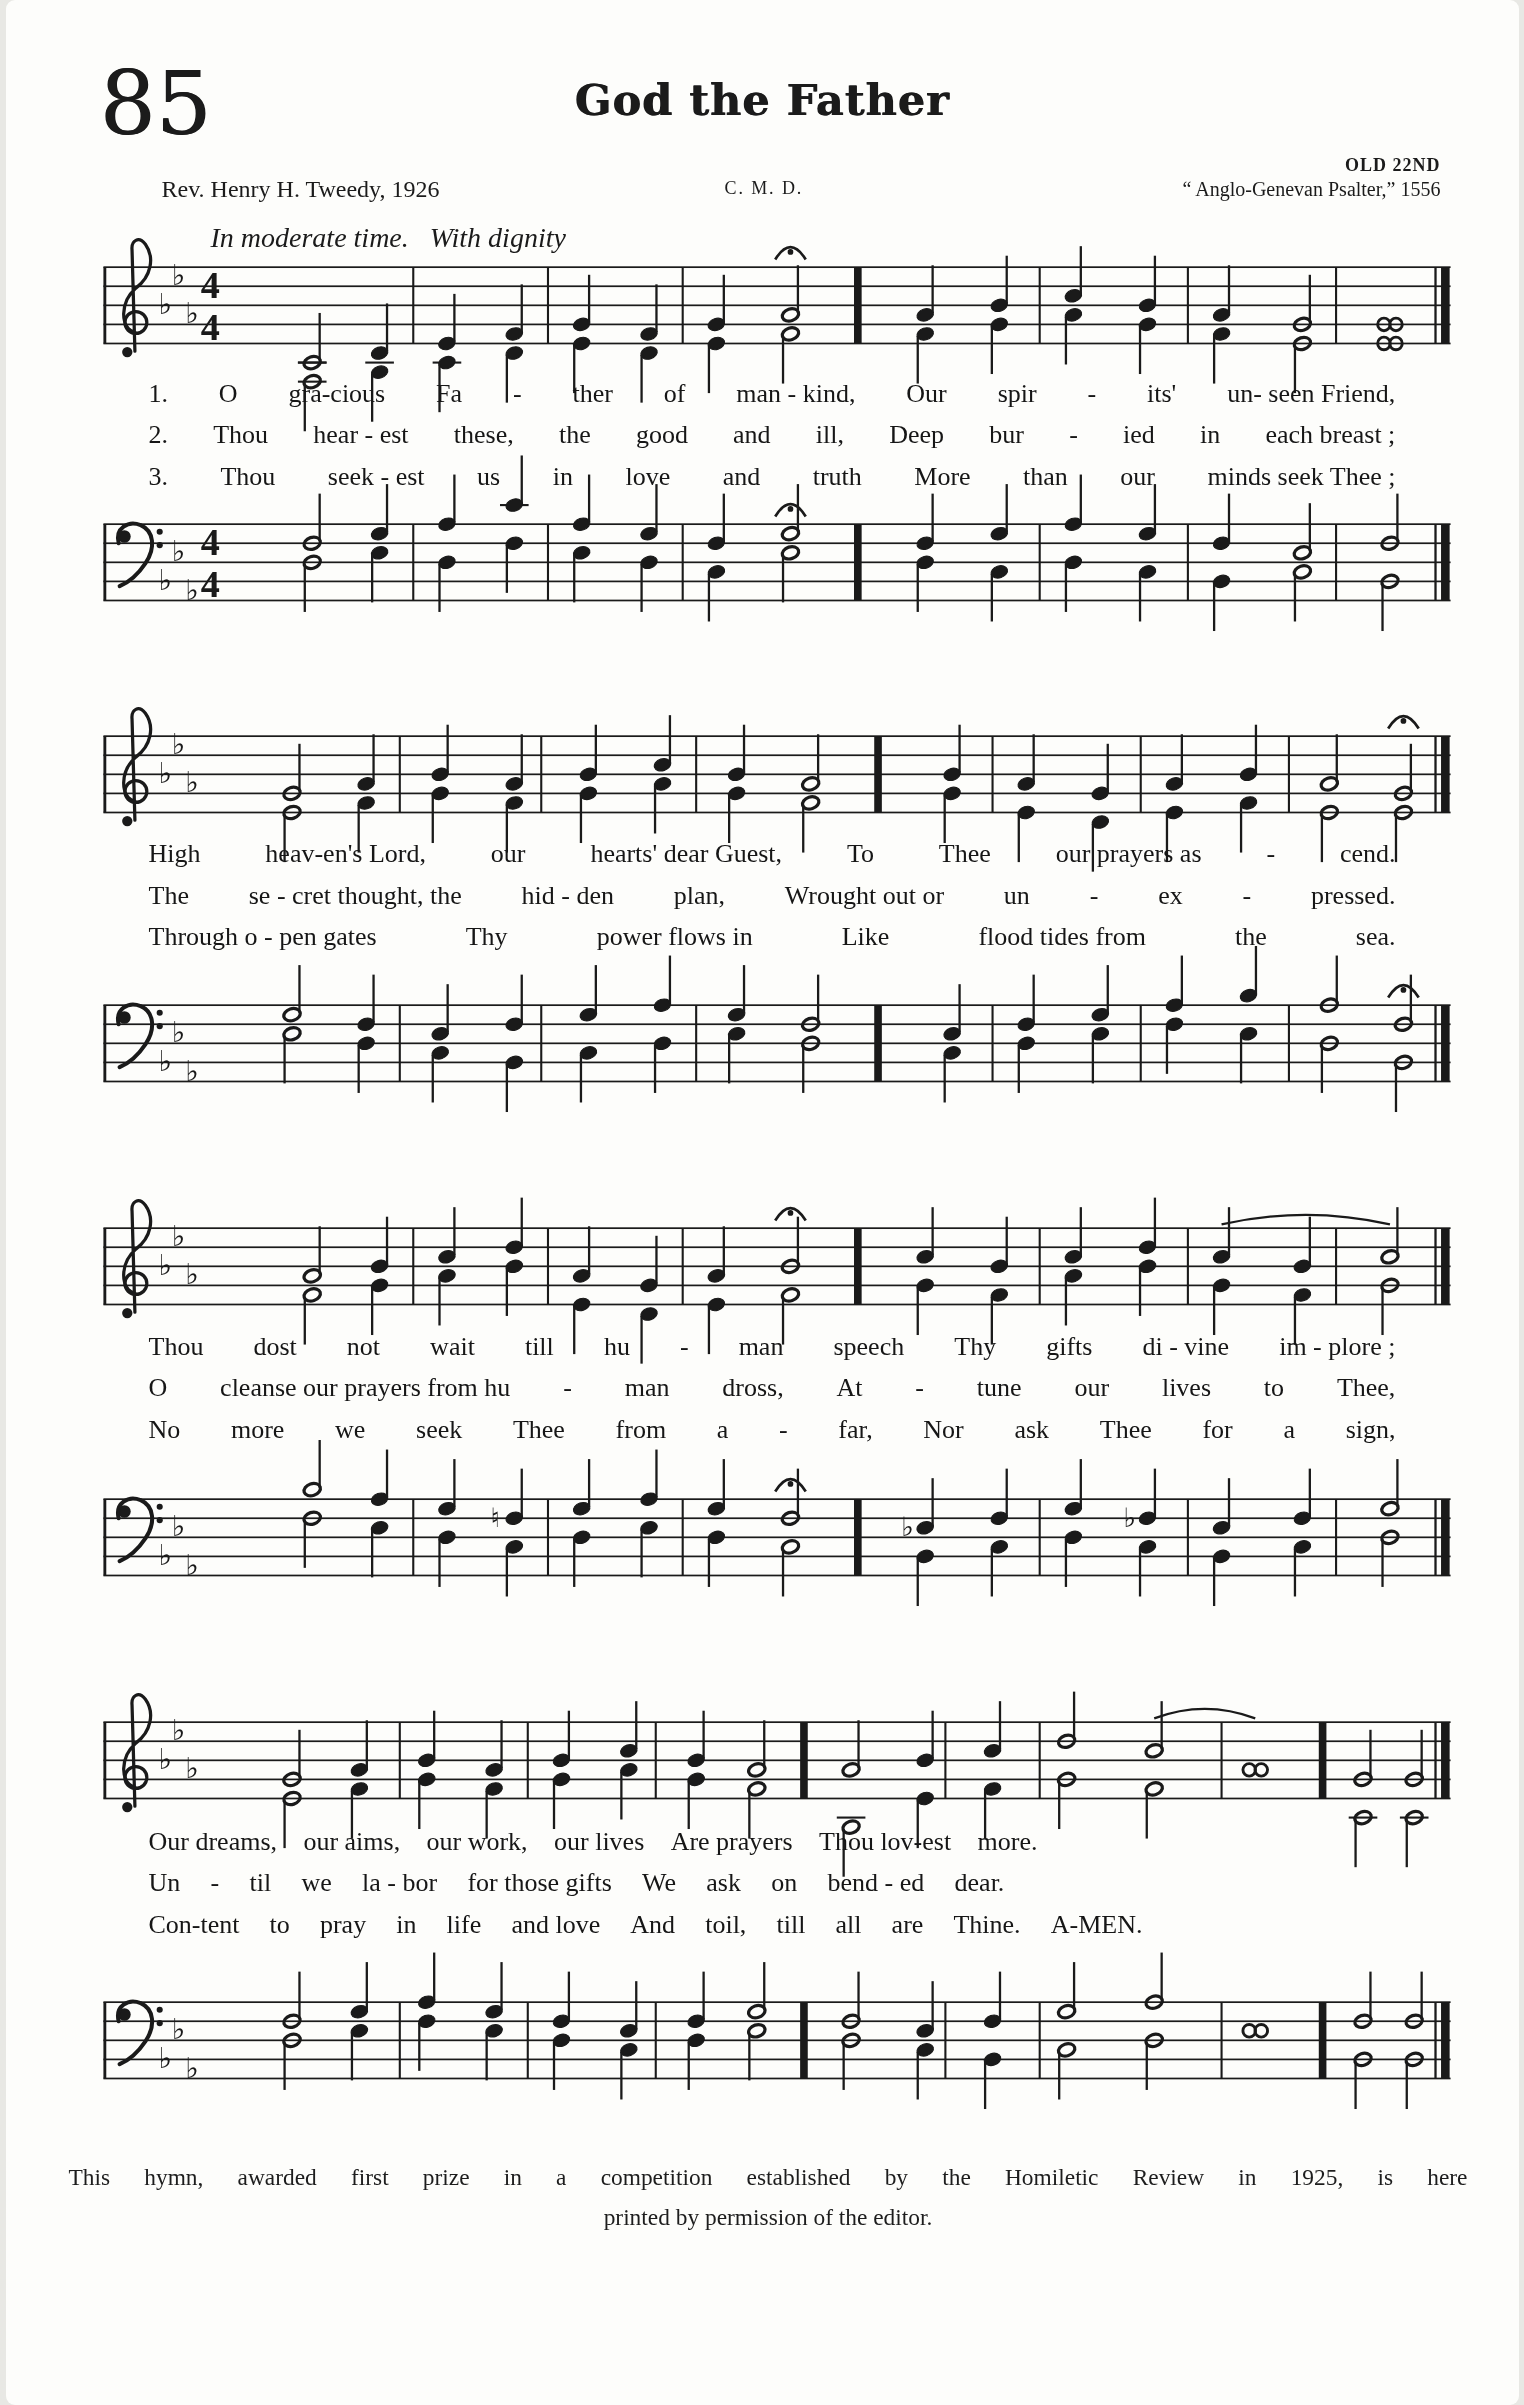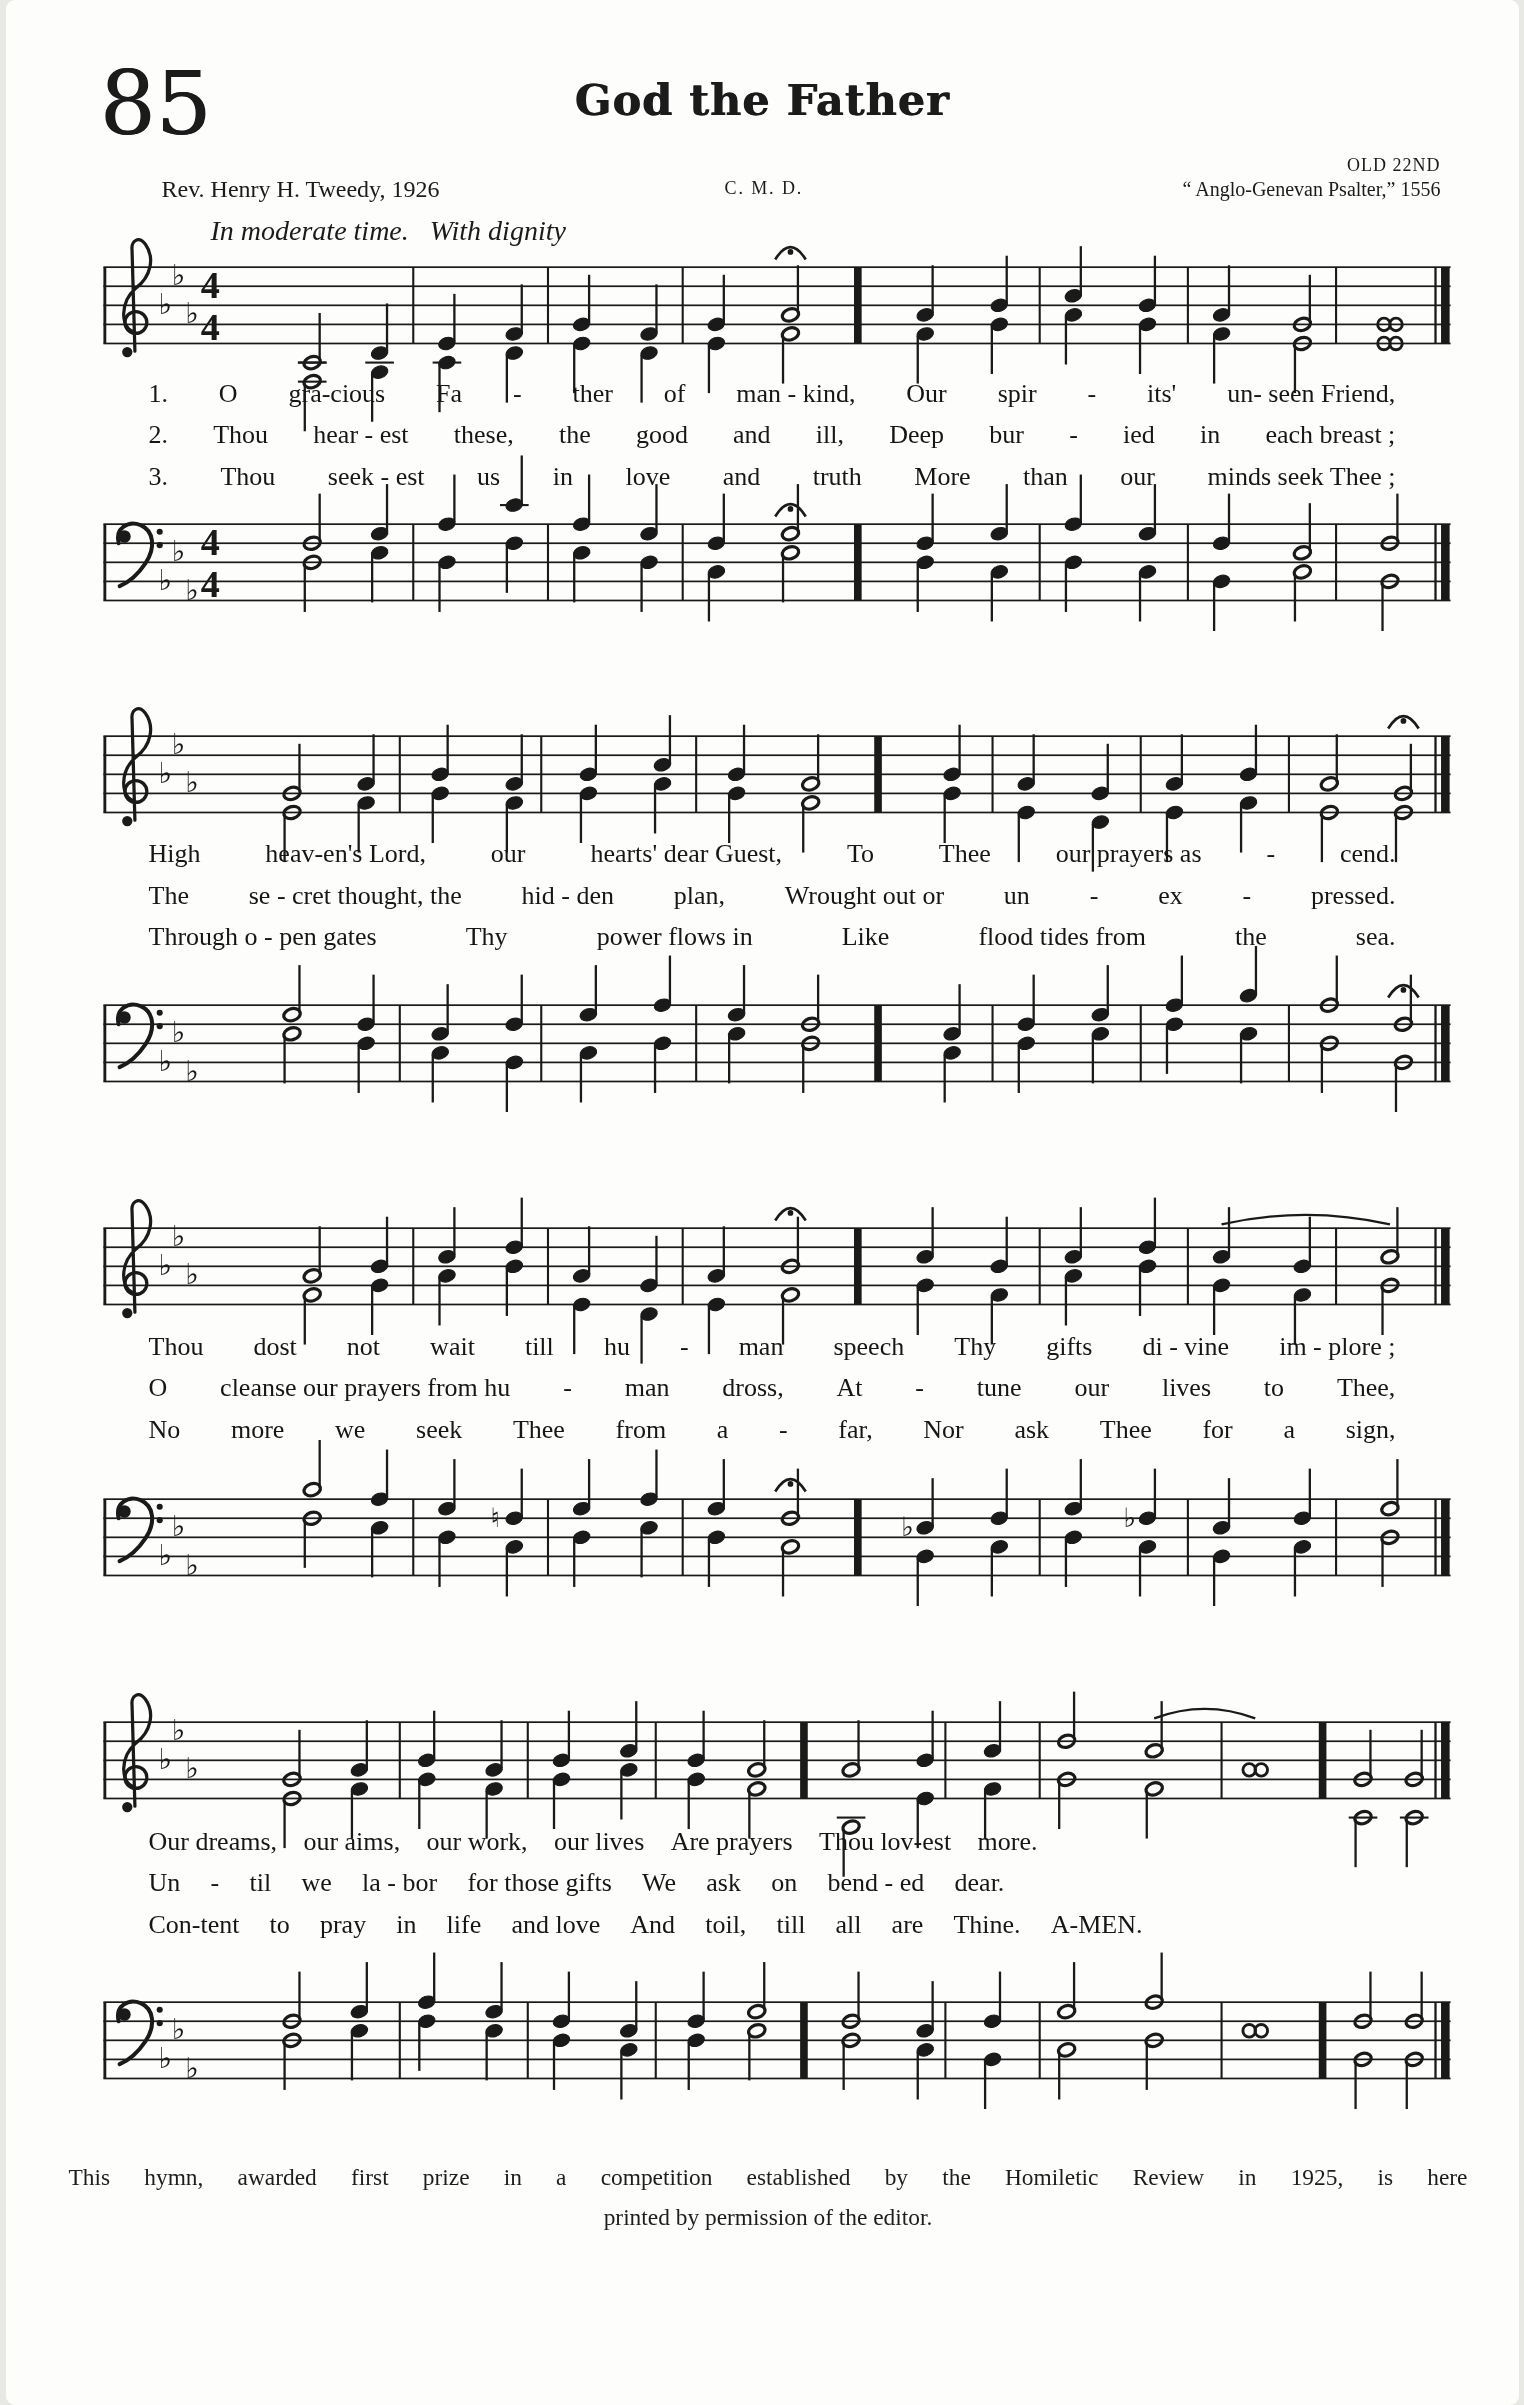--- a/index.html
+++ b/index.html
@@ -8,23 +8,23 @@
     background:#fdfdfb;color:#1b1b1b;
     font-family:"Liberation Serif",serif;overflow:hidden;border-radius:9px;
   }
   .num{position:absolute;left:94px;top:52px;font-size:88px;font-family:"DejaVu Serif",serif;
        text-shadow:0.8px 0 0 currentColor;}
   .title{position:absolute;left:0;top:75px;width:100%;text-align:center;
          font-family:"DejaVu Serif",serif;font-weight:700;font-size:43px;letter-spacing:1px;
          text-shadow:0.8px 0 0 currentColor;}
   .author{position:absolute;left:156px;top:176px;font-size:24px;}
   .meter{position:absolute;left:719px;top:178px;font-size:18px;letter-spacing:1.9px;}
-  .tune{position:absolute;right:78px;top:155px;font-size:18px;font-weight:400;letter-spacing:1px;}
+  .tune{position:absolute;right:78px;top:155px;font-size:18px;font-weight:700;letter-spacing:1px;}
   .source{position:absolute;right:78px;top:178px;font-size:20px;}
-  .tempo{position:absolute;left:205px;top:215px;font-size:28px;font-style:italic;white-space:pre;
+  .tempo{position:absolute;left:205px;top:222px;font-size:28px;font-style:italic;white-space:pre;
          font-family:"Liberation Serif",serif;}
   .lyric-row{position:absolute;display:flex;justify-content:space-between;
              font-size:26px;white-space:pre;color:#161616;}
   .lyric-row span{display:inline-block;}
   .foot{position:absolute;left:63px;width:1399px;font-size:23.4px;color:#1d1d1d;margin-top:19px;}
   .foot-l1{top:2145px;text-align:justify;text-align-last:justify;}
   .foot-l2{top:2185px;text-align:center;}
   svg{position:absolute;overflow:visible;}
 </style>
 </head>

